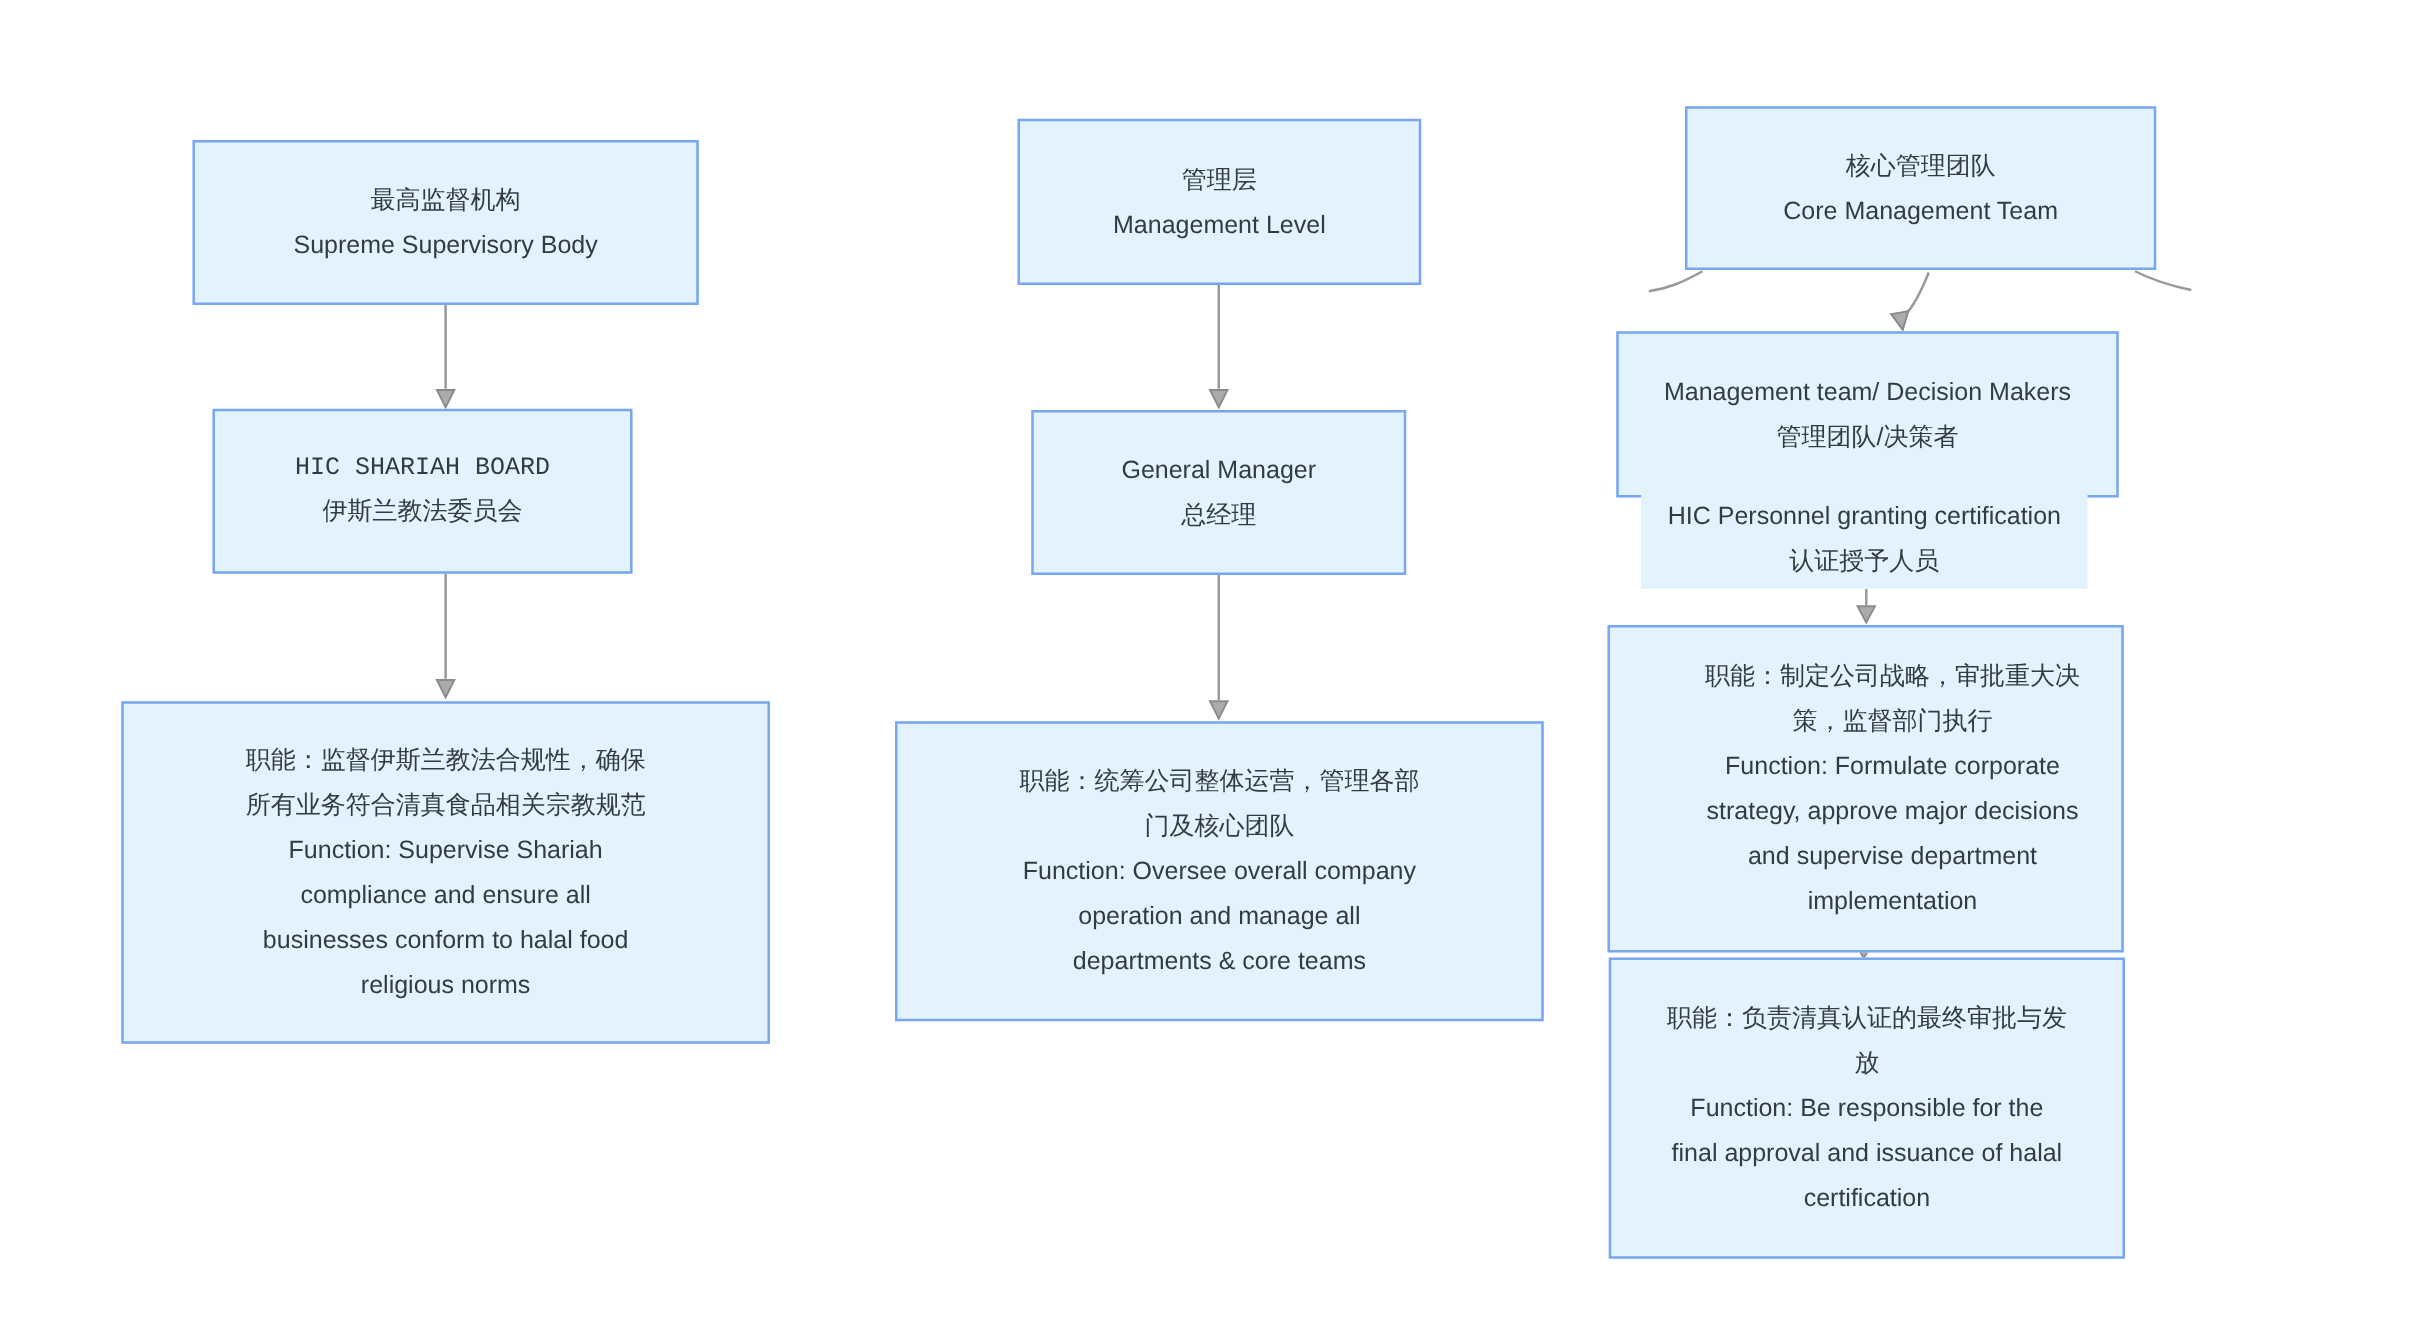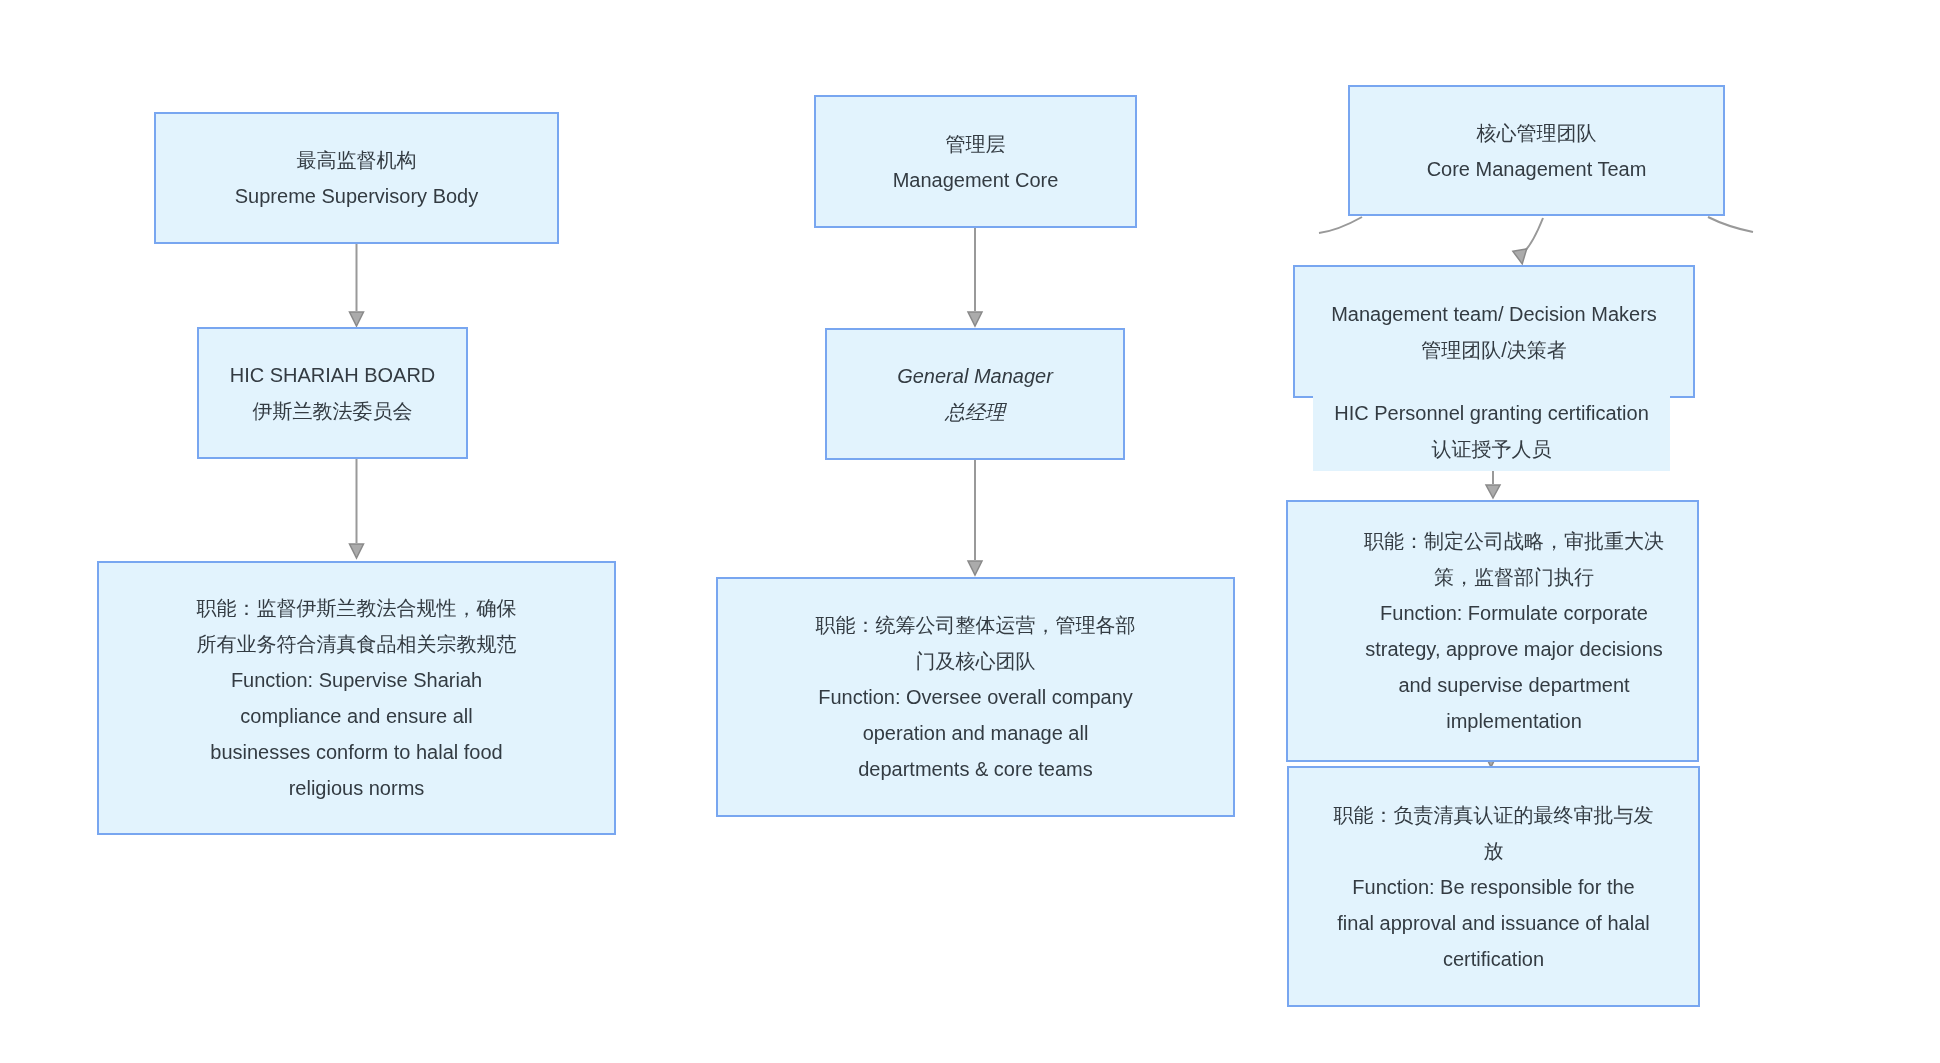--- a/index.html
+++ b/index.html
@@ -27,25 +27,25 @@
     justify-content: center;
     align-items: center;
     text-align: center;
     z-index: 2;
     font-size: 20px;
     line-height: 36px;
   }
   .node-text { white-space: pre-line; }
   
   #a1 { left: 154px; top: 96px;  width: 405px; height: 132px; margin-top: 16px; }
-  #a2 { left: 197px; top: 327px; width: 271px; height: 132px; }
+  #a2 { left: 170px; top: 327px; width: 336px; height: 132px; font-family: Liberation Mono, monospace; }
   #a3 { left: 97px;  top: 561px; width: 519px; height: 274px; }
   
   #b1 { left: 814px; top: 95px;  width: 323px; height: 133px; }
-  #b2 { left: 825px; top: 328px; width: 300px; height: 132px; font-style: italic; }
+  #b2 { left: 825px; top: 328px; width: 300px; height: 132px; }
   #b3 { left: 716px; top: 577px; width: 519px; height: 240px; }
   
   #c1 { left: 1348px; top: 85px;  width: 377px; height: 131px; }
   #c2 { left: 1293px; top: 265px; width: 402px; height: 133px; z-index: 2; }
   #c2b {
     left: 1313px; top: 366px; width: 357px; height: 105px;
     border: none;
     z-index: 3;
     justify-content: flex-end;
     padding-bottom: 4px;
@@ -111,21 +111,21 @@
     <div class="node-text">职能：监督伊斯兰教法合规性，确保
 所有业务符合清真食品相关宗教规范
 Function: Supervise Shariah
 compliance and ensure all
 businesses conform to halal food
 religious norms</div>
   </div>
 
   <div class="node" id="b1">
     <div class="node-text">管理层
-Management Core</div>
+Management Level</div>
   </div>
   <div class="node" id="b2">
     <div class="node-text">General Manager
 总经理</div>
   </div>
   <div class="node" id="c1">
     <div class="node-text">核心管理团队
 Core Management Team</div>
   </div>
 

